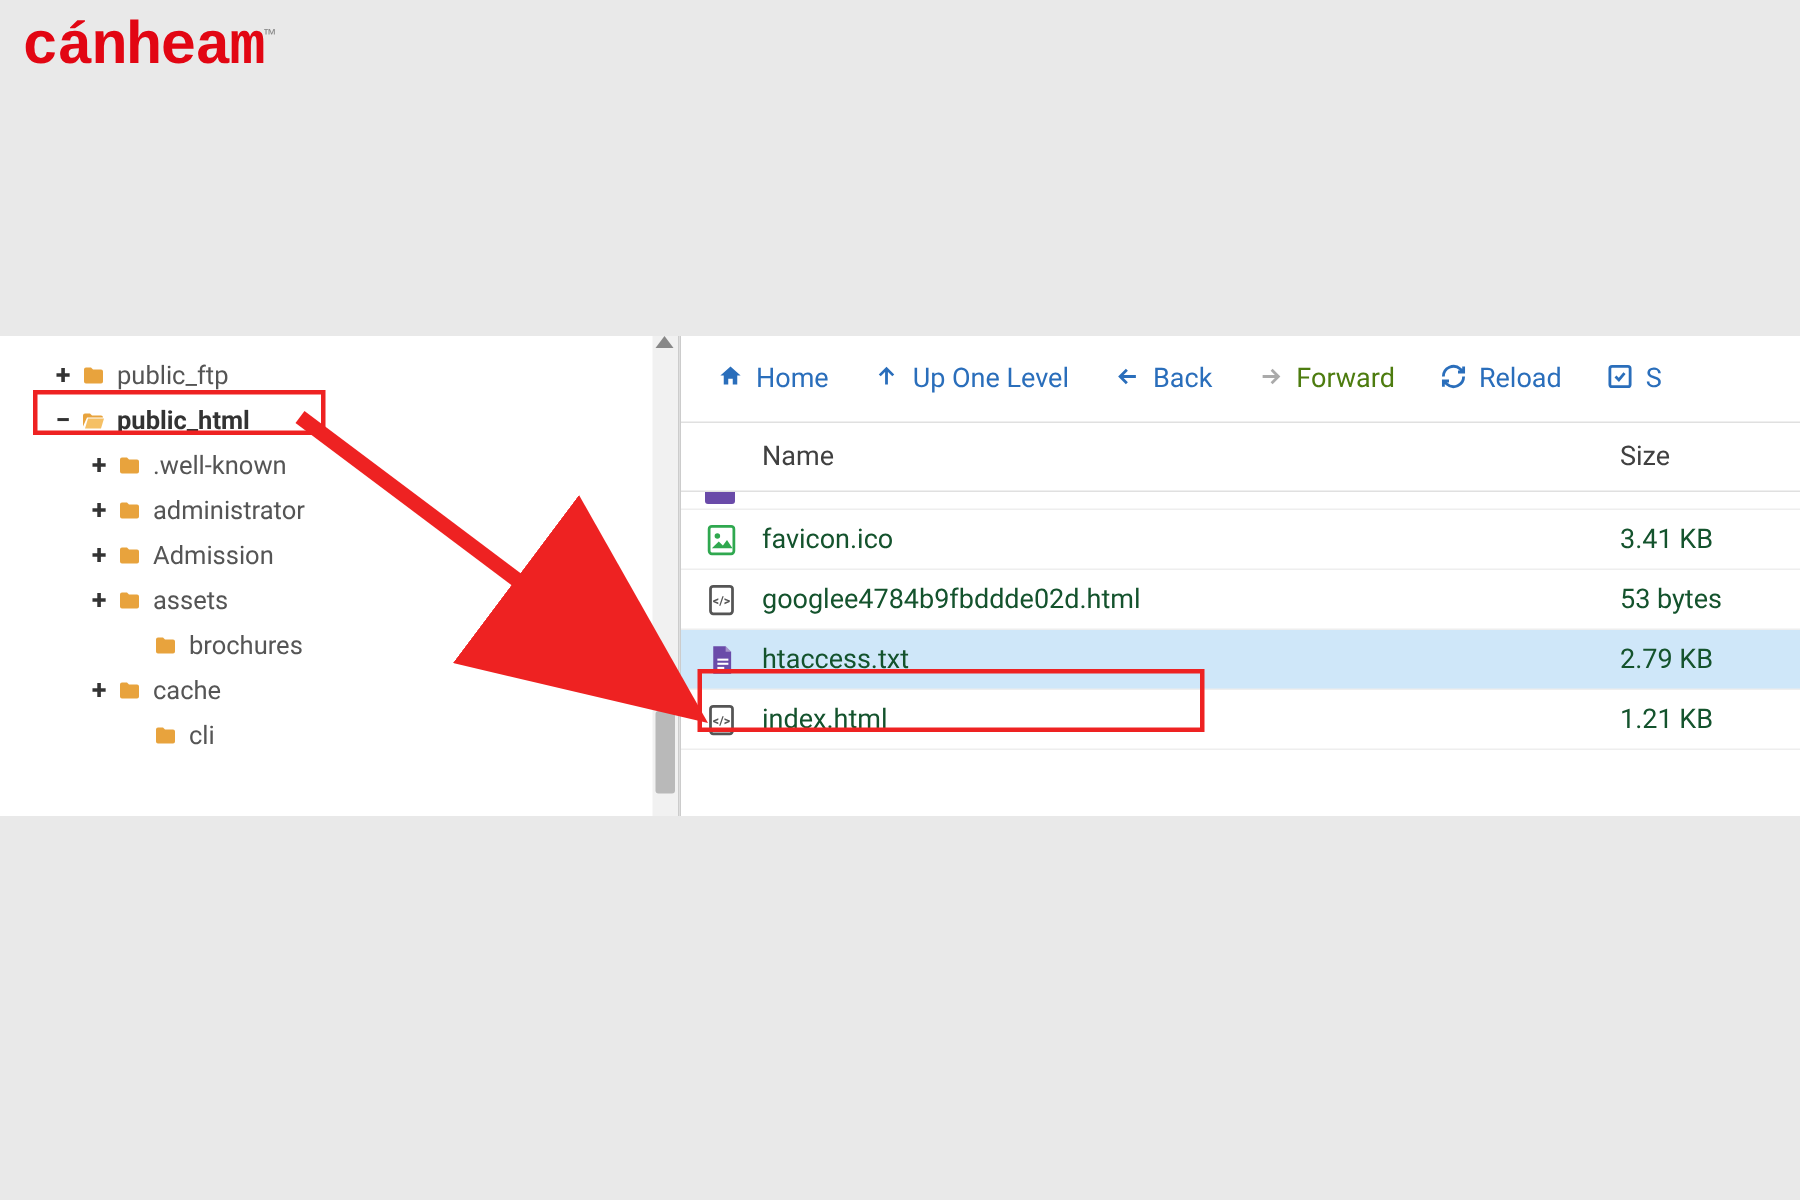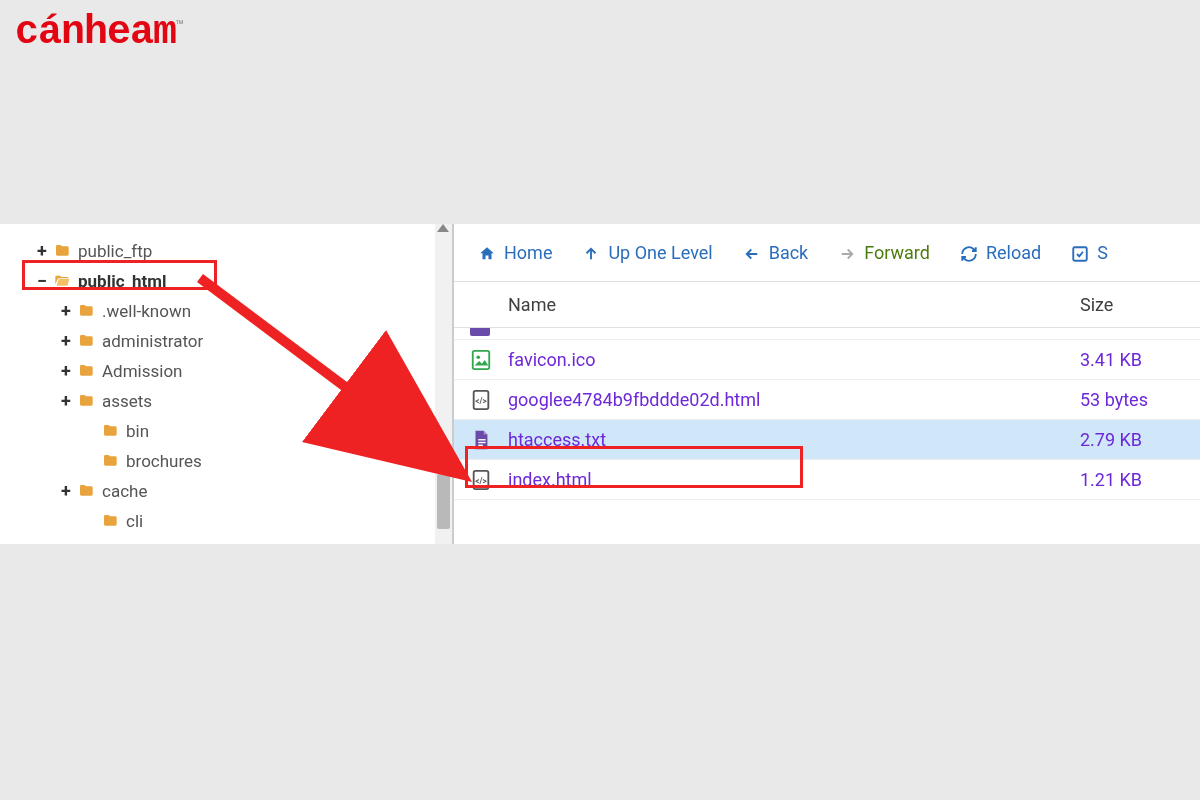--- a/index.html
+++ b/index.html
@@ -100,21 +100,21 @@
     height: 58px;
     display: flex;
     align-items: center;
     padding-left: 24px;
     gap: 30px;
     font-size: 18px;
     border-bottom: 1px solid #e0e0e0;
   }
   .tbtn {
     display: flex;
-    align-items: flex-end;
+    align-items: flex-start;
     gap: 8px;
     color: #2a6ebb;
     cursor: pointer;
   }
   .tbtn.disabled { color: #4d7c0f; cursor: default;}
   .tbtn svg { width:18px; height:18px; }
   .table-head {
     height: 46px;
     display: flex;
     align-items: center;
@@ -126,21 +126,21 @@
   .col-name { flex: 1; }
   .col-size { width: 120px; }
   .file-rows { flex:1; position:relative; }
   .file-row {
     height: 40px;
     display: flex;
     align-items: center;
     padding-left: 16px;
     border-bottom: 1px solid #eee;
     font-size: 18px;
-    color: #6d28d9;
+    color: #14532d;
     cursor: pointer;
   }
   .file-row.selected { background: #cfe7f9; }
   .file-ico { width: 22px; height: 24px; margin-right: 16px; flex-shrink:0; position:relative;}
   .fname { flex: 1; }
   .fsize { width: 120px; }
   .top-strip {
     height: 12px;
     background: #fff;
     border-bottom: 1px solid #eee;
@@ -207,27 +207,20 @@
               <path fill="#e8a33d" d="M3 5a2 2 0 0 1 2-2h5l2 2h8a2 2 0 0 1 2 2v10a2 2 0 0 1-2 2H5a2 2 0 0 1-2-2z"></path>
             </svg></span>
           <span>Admission</span>
         </div>
         <div class="tree-item" style="padding-left: 59px;">
           <span class="toggle">+</span>
           <span class="folder-ico"><svg viewBox="0 0 24 24" width="20" height="16">
               <path fill="#e8a33d" d="M3 5a2 2 0 0 1 2-2h5l2 2h8a2 2 0 0 1 2 2v10a2 2 0 0 1-2 2H5a2 2 0 0 1-2-2z"></path>
             </svg></span>
           <span>assets</span>
-        </div>
-        <div class="tree-item" style="padding-left: 83px;">
-          <span class="toggle empty">+</span>
-          <span class="folder-ico"><svg viewBox="0 0 24 24" width="20" height="16">
-              <path fill="#e8a33d" d="M3 5a2 2 0 0 1 2-2h5l2 2h8a2 2 0 0 1 2 2v10a2 2 0 0 1-2 2H5a2 2 0 0 1-2-2z"></path>
-            </svg></span>
-          <span>bin</span>
         </div>
         <div class="tree-item" style="padding-left: 83px;">
           <span class="toggle empty">+</span>
           <span class="folder-ico"><svg viewBox="0 0 24 24" width="20" height="16">
               <path fill="#e8a33d" d="M3 5a2 2 0 0 1 2-2h5l2 2h8a2 2 0 0 1 2 2v10a2 2 0 0 1-2 2H5a2 2 0 0 1-2-2z"></path>
             </svg></span>
           <span>brochures</span>
         </div>
         <div class="tree-item" style="padding-left: 59px;">
           <span class="toggle">+</span>

